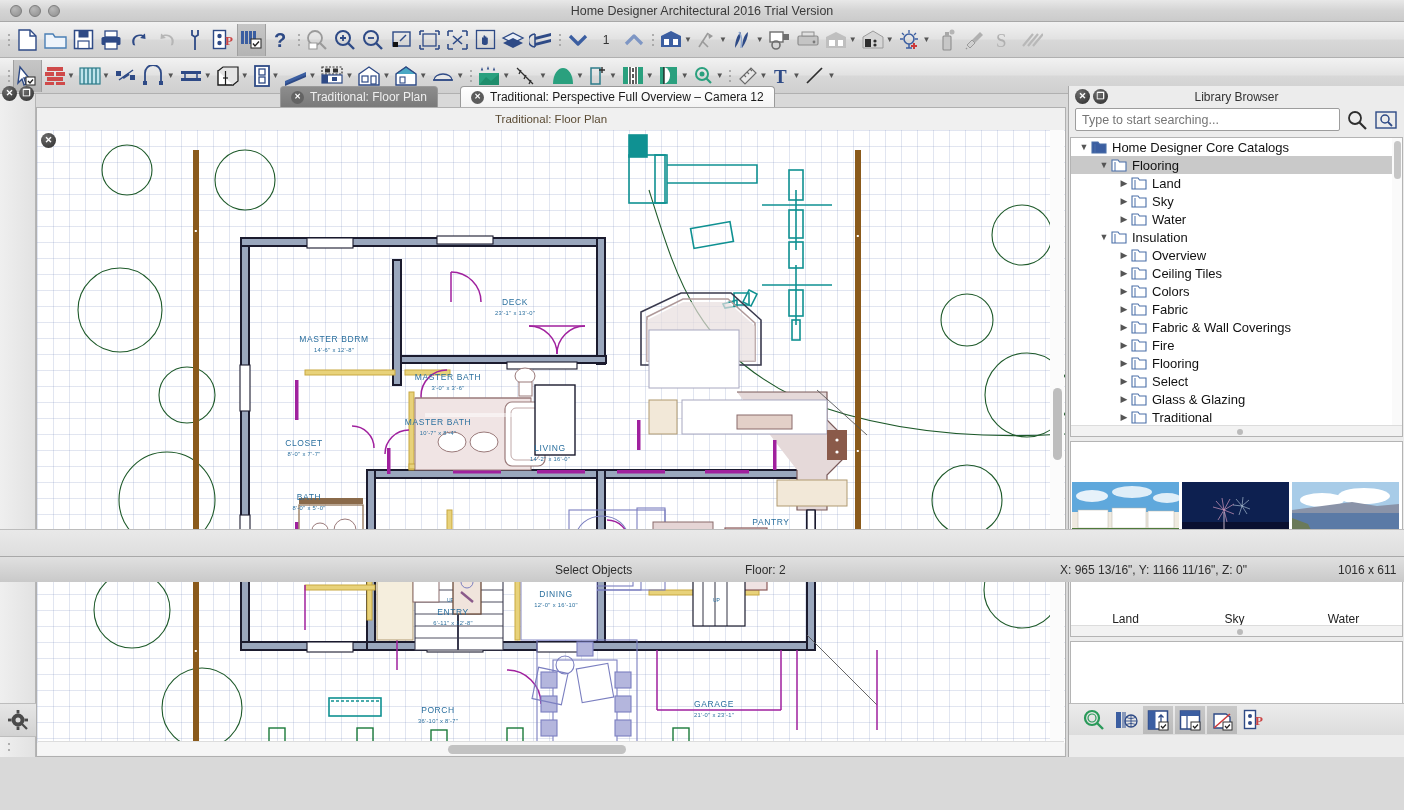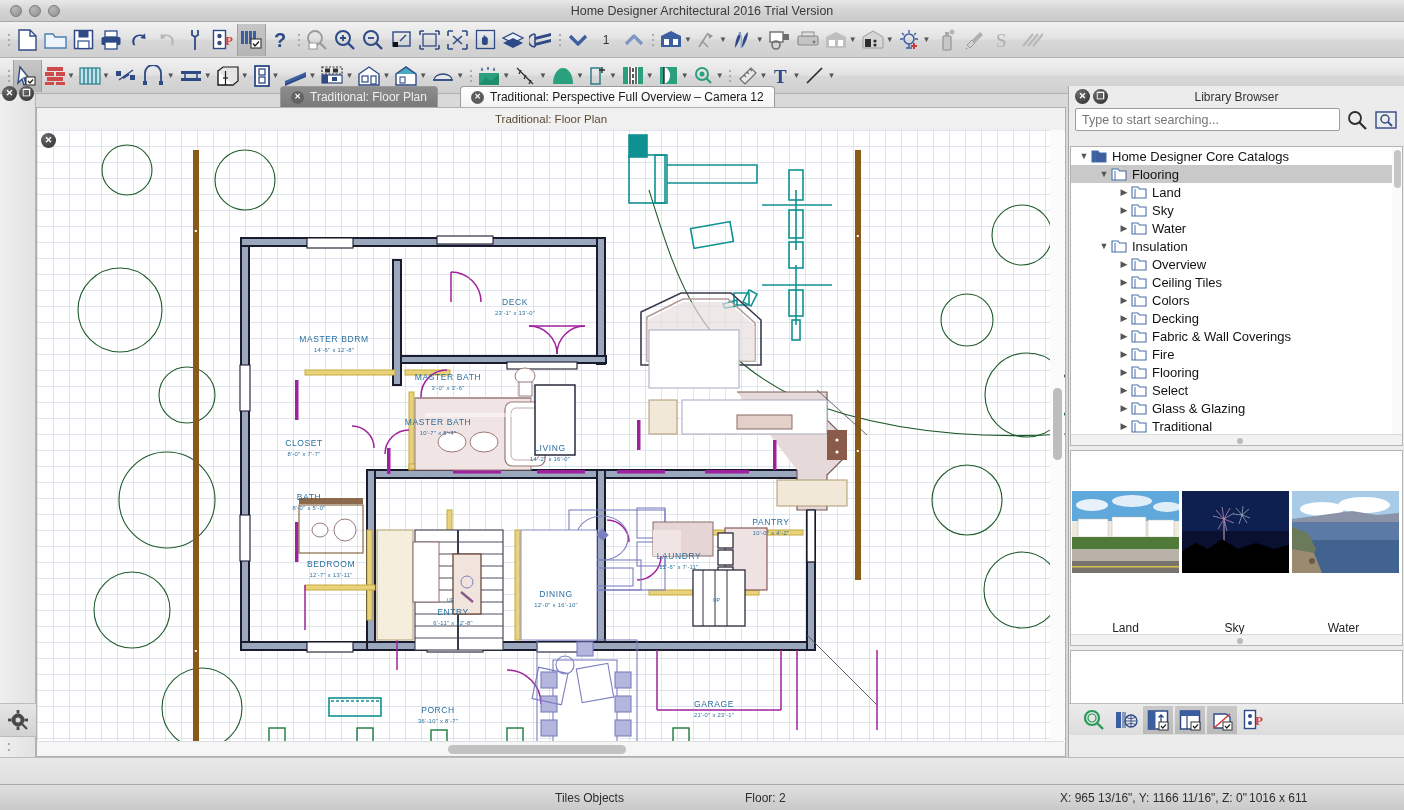--- a/index.html
+++ b/index.html
@@ -3,21 +3,21 @@
 <meta charset="utf-8">
 <style>
   * { box-sizing: border-box; margin:0; padding:0; }
   html,body { width:1404px; height:810px; overflow:hidden; }
   body {
     font-family: "Liberation Sans", sans-serif;
     font-size: 12px;
     background: #d9d9d9;
     -webkit-font-smoothing: antialiased;
   }
-  .app { position:relative; width:1404px; height:810px; }
+  .app { position:relative; width:1404px; height:582px; }
 
   
   .titlebar {
     position:absolute; left:0; top:0; width:1404px; height:22px;
     background: linear-gradient(to bottom,#e8e8e8 0%,#d4d4d4 50%,#cbcbcb 100%);
     border-bottom:1px solid #a8a8a8;
   }
   .title-text {
     position:absolute; left:0; top:0; width:100%; height:22px;
     line-height:22px; text-align:center; font-size:12.5px; color:#3a3a3a;
@@ -148,21 +148,21 @@
   .library {
     position:absolute; left:1068px; top:86px; width:336px; height:671px;
     background:#ececec; border-left:1px solid #a9a9a9;
   }
   .lib-head { position:relative; height:22px; }
   .lib-title {
     position:absolute; left:0; top:0; width:100%; height:22px;
     text-align:center; line-height:22px; font-size:12px; color:#333;
   }
   .lib-btns { position:absolute; left:6px; top:3px; display:flex; gap:3px; }
-  .searchrow { display:flex; align-items:center; gap:5px; padding:0 6px 15px 6px; }
+  .searchrow { display:flex; align-items:center; gap:5px; padding:0 6px 6px 6px; }
   .searchbox {
     flex:1; height:23px; background:#fff; border:1px solid #9d9d9d; border-radius:2px;
     display:flex; align-items:center; padding:0 6px;
   }
   .searchbox input {
     border:none; outline:none; width:100%; font-size:12.5px; color:#8d8d8d;
     font-family:"Liberation Sans",sans-serif; background:transparent;
   }
   .sbtn { width:24px;height:23px;display:flex;align-items:center;justify-content:center; }
 
@@ -204,21 +204,21 @@
   
   .statusbar {
     position:absolute; left:0; bottom:0; width:1404px; height:26px;
     background:linear-gradient(to bottom,#e0e0e0,#c9c9c9);
     border-top:1px solid #a9a9a9; font-size:12px; color:#2e2e2e;
   }
   .statusbar > div { position:absolute; top:0; height:26px; line-height:26px; white-space:nowrap; }
   .sb-select { left:555px; }
   .sb-floor  { left:745px; }
   .sb-coord  { left:1060px; }
-  .sb-size   { left:1249px;text-align:right; }
+  .sb-size   { left:1338px;text-align:right; }
   .bottomstrip {
     position:absolute; left:0; bottom:26px; width:1404px; height:27px;
     background:linear-gradient(to bottom,#e9e9e9,#dedede); border-top:1px solid #bcbcbc;
   }
 </style>
 </head>
 <body>
 
 <div class="app">
 
@@ -1145,21 +1145,21 @@
                 <path d="M4 3v9" stroke="#4a6fa8" stroke-width="1"></path>
               </svg></span>
             <span>Colors</span>
           </div>
           <div class="trow" style="padding-left: 46px;">
             <span class="tw">▶</span>
             <span class="fol"><svg width="16" height="13" viewBox="0 0 16 13">
                 <path d="M1 1h6l1.5 2H15v9H1z" fill="#ffffff" stroke="#4a6fa8" stroke-width="1.1"></path>
                 <path d="M4 3v9" stroke="#4a6fa8" stroke-width="1"></path>
               </svg></span>
-            <span>Decking</span>
+            <span>Fabric</span>
           </div>
           <div class="trow" style="padding-left: 46px;">
             <span class="tw">▶</span>
             <span class="fol"><svg width="16" height="13" viewBox="0 0 16 13">
                 <path d="M1 1h6l1.5 2H15v9H1z" fill="#ffffff" stroke="#4a6fa8" stroke-width="1.1"></path>
                 <path d="M4 3v9" stroke="#4a6fa8" stroke-width="1"></path>
               </svg></span>
             <span>Fabric &amp; Wall Coverings</span>
           </div>
           <div class="trow" style="padding-left: 46px;">
@@ -1313,19 +1313,19 @@
             <circle cx="7" cy="7" r="2" fill="#2e4a86"></circle>
             <circle cx="7" cy="14" r="2" fill="#2e4a86"></circle>
             <text x="12" y="16" font-size="13" fill="#c44" font-family="Liberation Serif, serif" font-weight="bold">P</text>
           </svg>
       </div>
     </div>
   </div>
 
   <div class="bottomstrip"></div>
   <div class="statusbar">
-    <div class="sb-select">Tiles Objects</div>
+    <div class="sb-select">Select Objects</div>
     <div class="sb-floor">Floor: 2</div>
     <div class="sb-coord">X: 965 13/16", Y: 1166 11/16", Z: 0"</div>
     <div class="sb-size">1016 x 611</div>
   </div>
 
 </div>
 
 </body></html>

